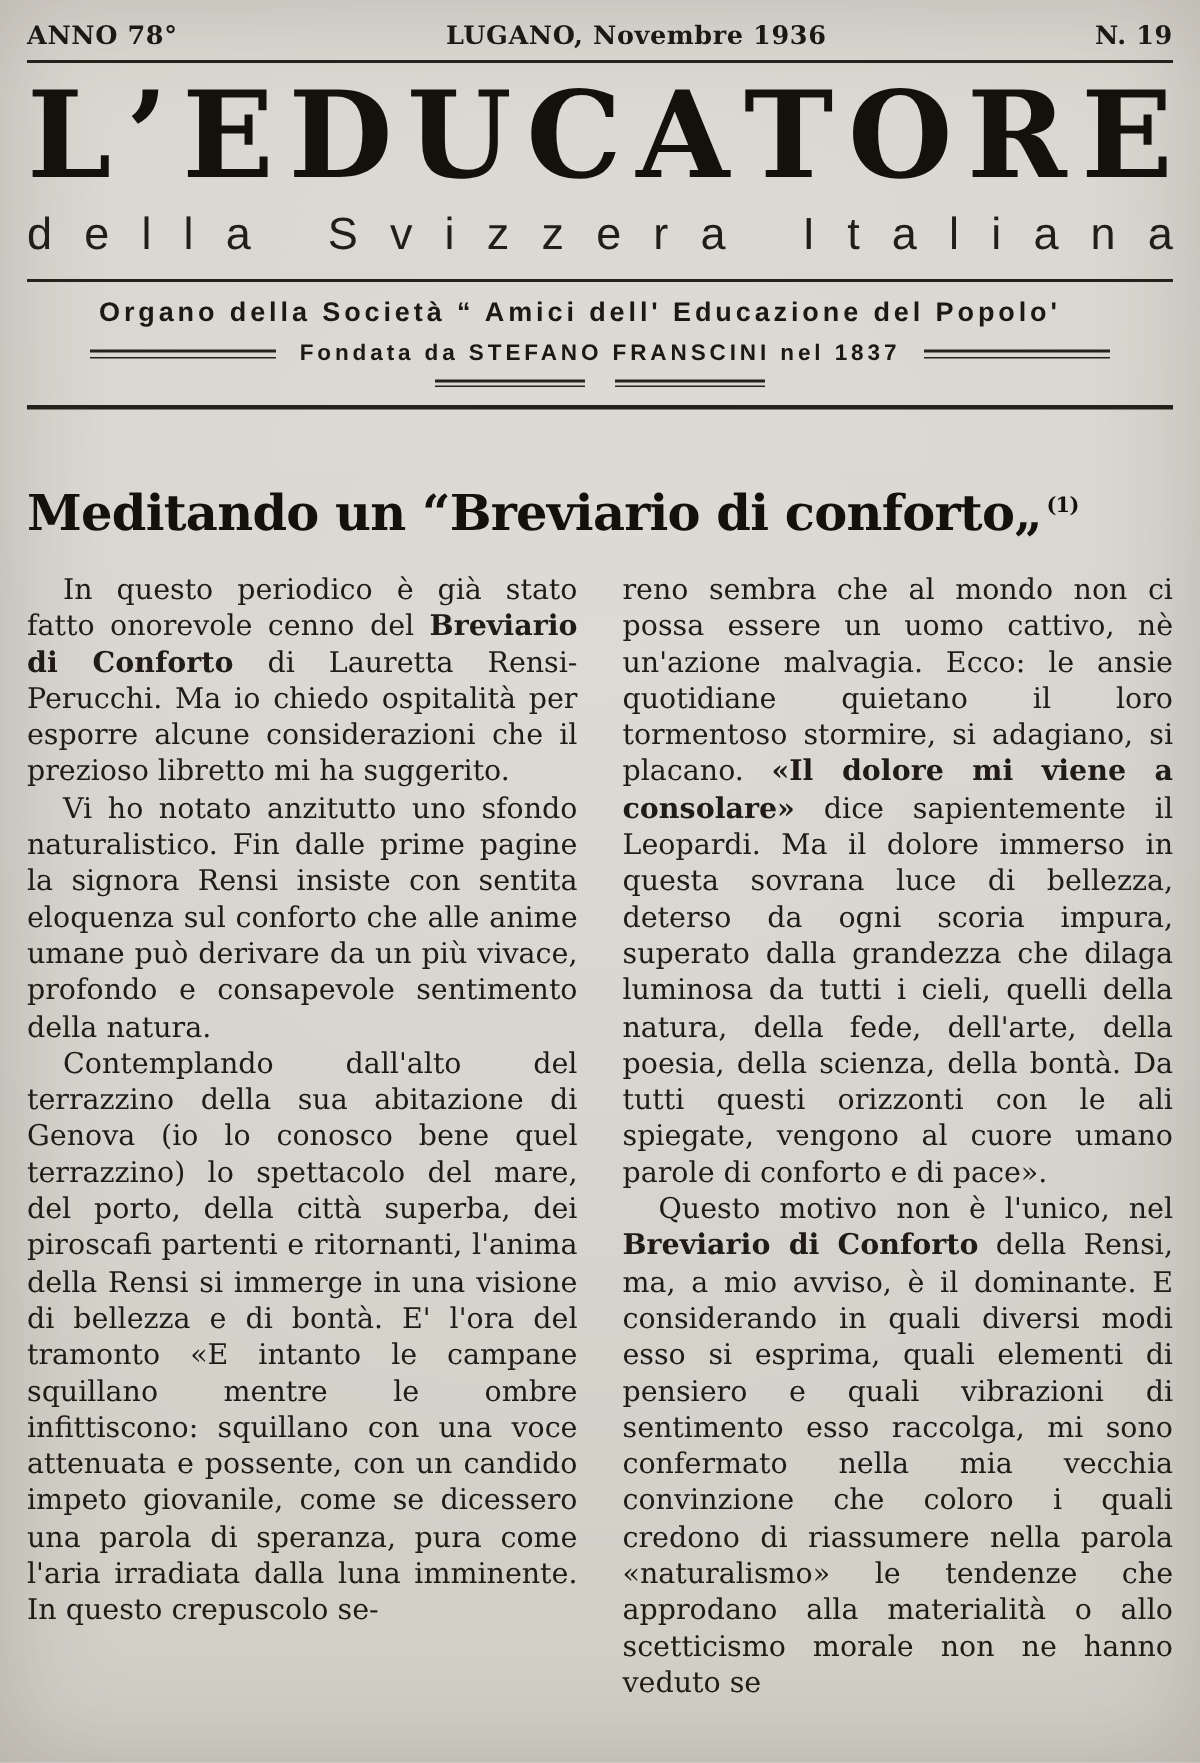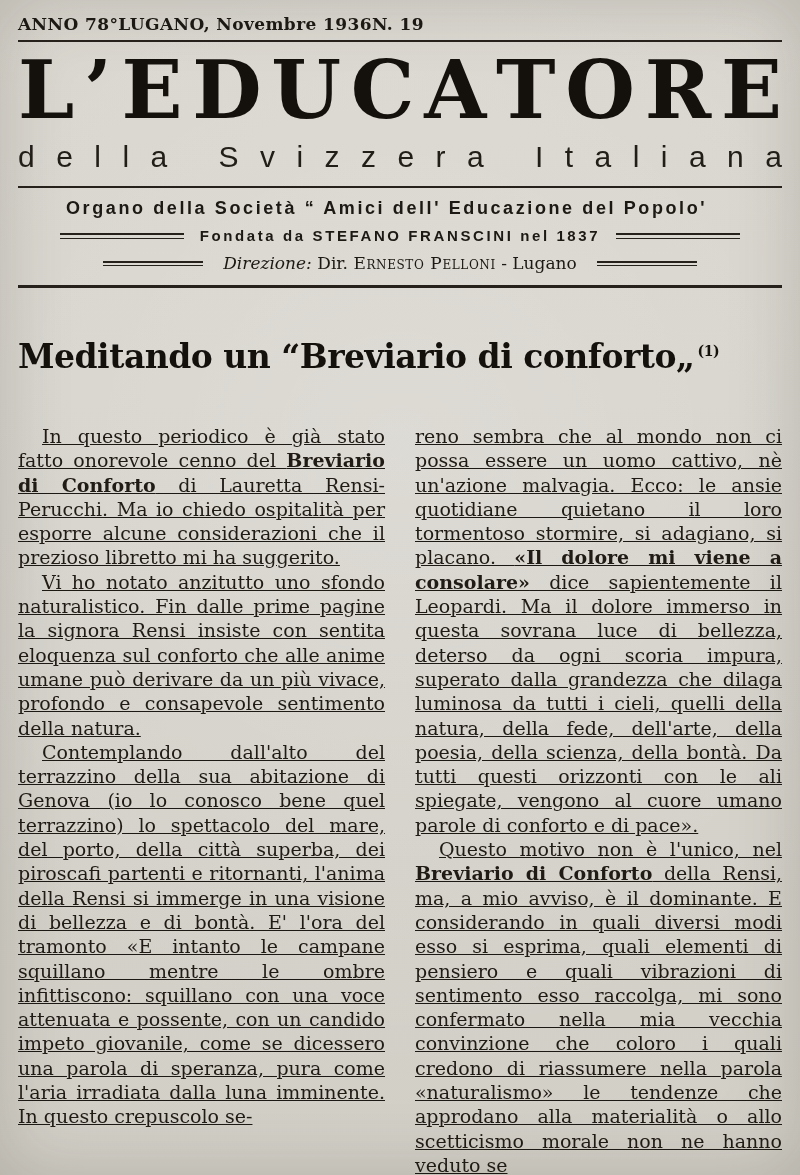--- a/index.html
+++ b/index.html
@@ -15,21 +15,21 @@
     position:relative;
     width:800px; height:1175px;
     padding:14px 18px 0;
     background:
       radial-gradient(120% 85% at 50% 38%, rgba(255,255,255,0.16), rgba(0,0,0,0) 62%),
       linear-gradient(180deg, #dad7d0 0%, #d5d2cb 55%, #d2cfc7 100%);
     box-shadow: inset 0 0 70px rgba(70,62,48,0.22);
   }
 
   .header-row {
-    display:flex; justify-content:flex-start; align-items:baseline;
+    display:flex; justify-content:space-between; align-items:baseline;
     font-weight:bold; font-size:17px; letter-spacing:0.4px;
   }
   .rule { border-top:2px solid #26221b; }
   .rule-top { margin-top:6px; }
   .rule-mid { margin-top:12px; }
   .rule-bottom { margin-top:12px; border-top-width:3px; }
 
   .spread { display:flex; justify-content:space-between; }
   .spread span { white-space:pre; }
 
@@ -87,24 +87,23 @@
     font-family:"DejaVu Serif", serif;
     font-weight:bold;
     font-size:33px;
     letter-spacing:-0.5px;
     color:#14110d;
     white-space:nowrap;
   }
   .fnref { font-size:14px; font-weight:bold; margin-left:3px; }
 
   .columns {
-    margin-top:48px;
+    margin-top:20px;
     display:flex;
     gap:30px;
-    text-decoration:underline;
   }
   .col { width:367px; }
   .par {
     font-family:"DejaVu Serif", serif;
     font-size:19px;
     line-height:24.3px;
     text-align:justify;
     text-indent:24px;
     color:#201b15;
   }
@@ -169,21 +168,20 @@
   <div class="organ">Organo della Società “ Amici dell' Educazione del Popolo'</div>
 
   <div class="founded-row">
     <span class="dblline"></span>
     <span class="founded-text">Fondata da STEFANO FRANSCINI nel 1837</span>
     <span class="dblline"></span>
   </div>
 
   <div class="direction-row">
     <span class="dblline short"></span>
-    <span class="direction-text"><em class="dir-label">Direzione:</em><span> Dir. </span><span class="sc">Ernesto Pelloni</span><span> - Lugano</span></span>
     <span class="dblline short"></span>
   </div>
 
   <div class="rule rule-bottom"></div>
 
   <h2 class="article-title">
     <span>Meditando un “Breviario di conforto„</span><sup class="fnref">(1)</sup>
   </h2>
 
   <div class="columns">

